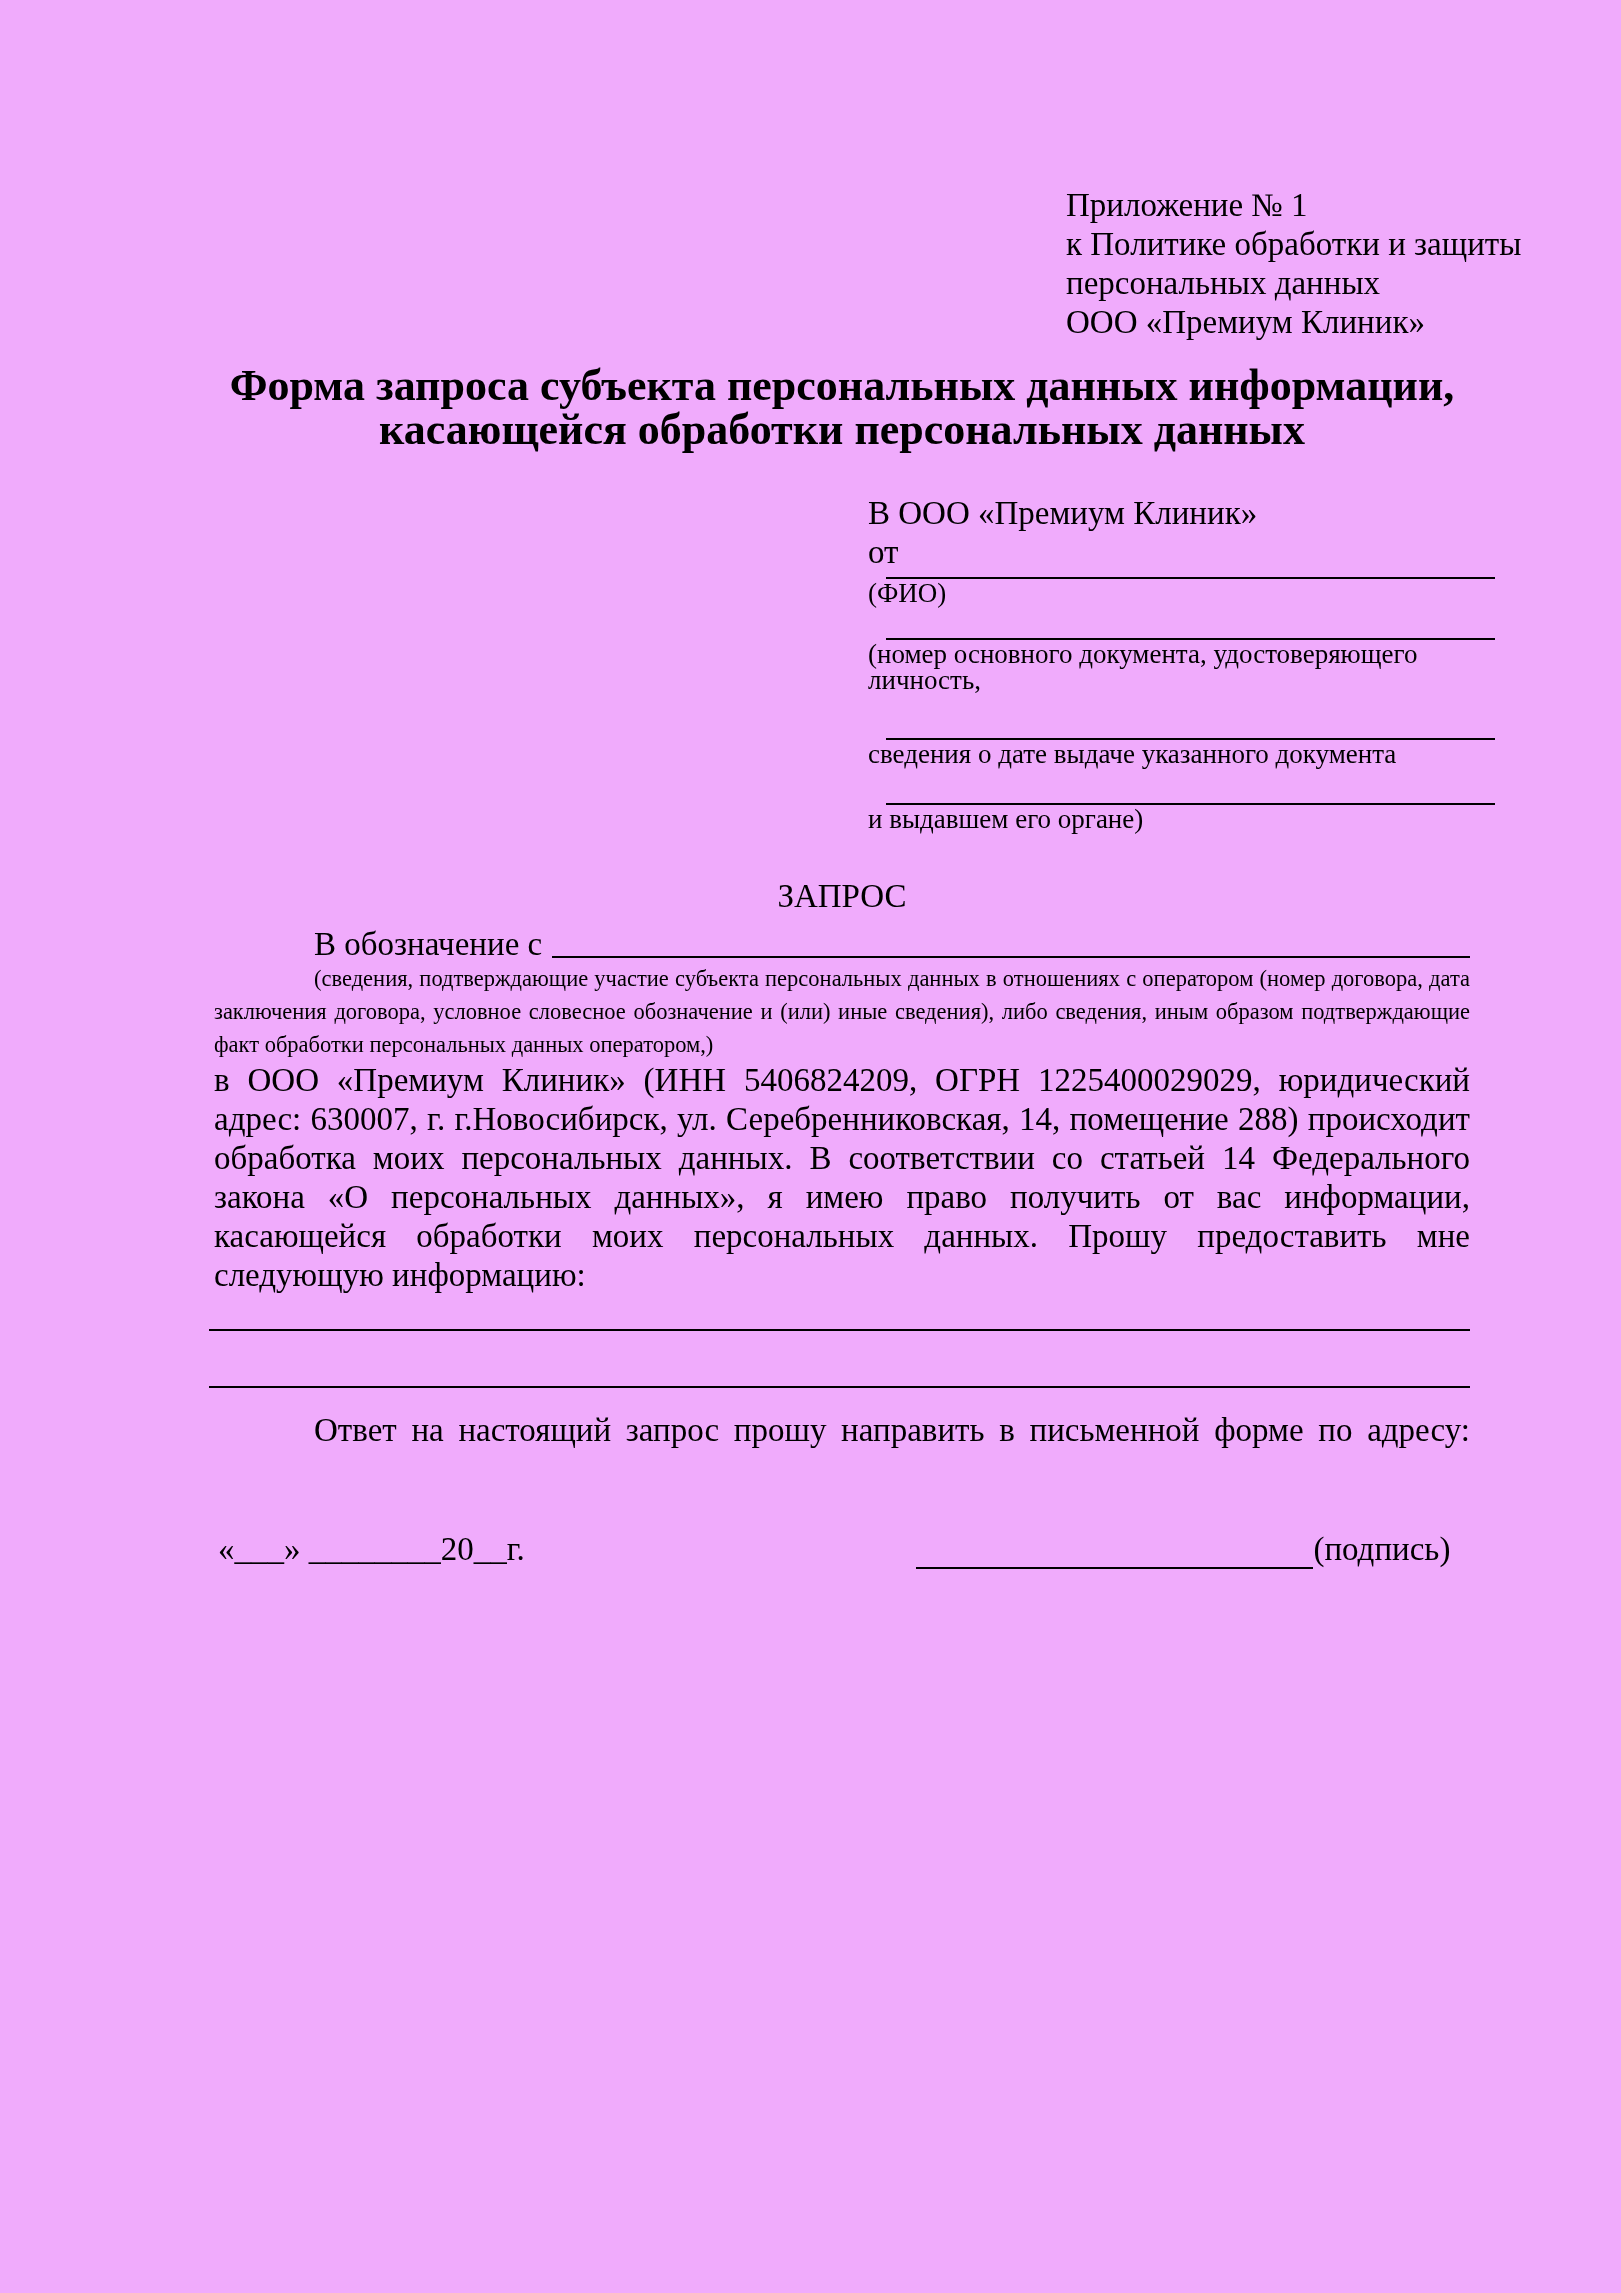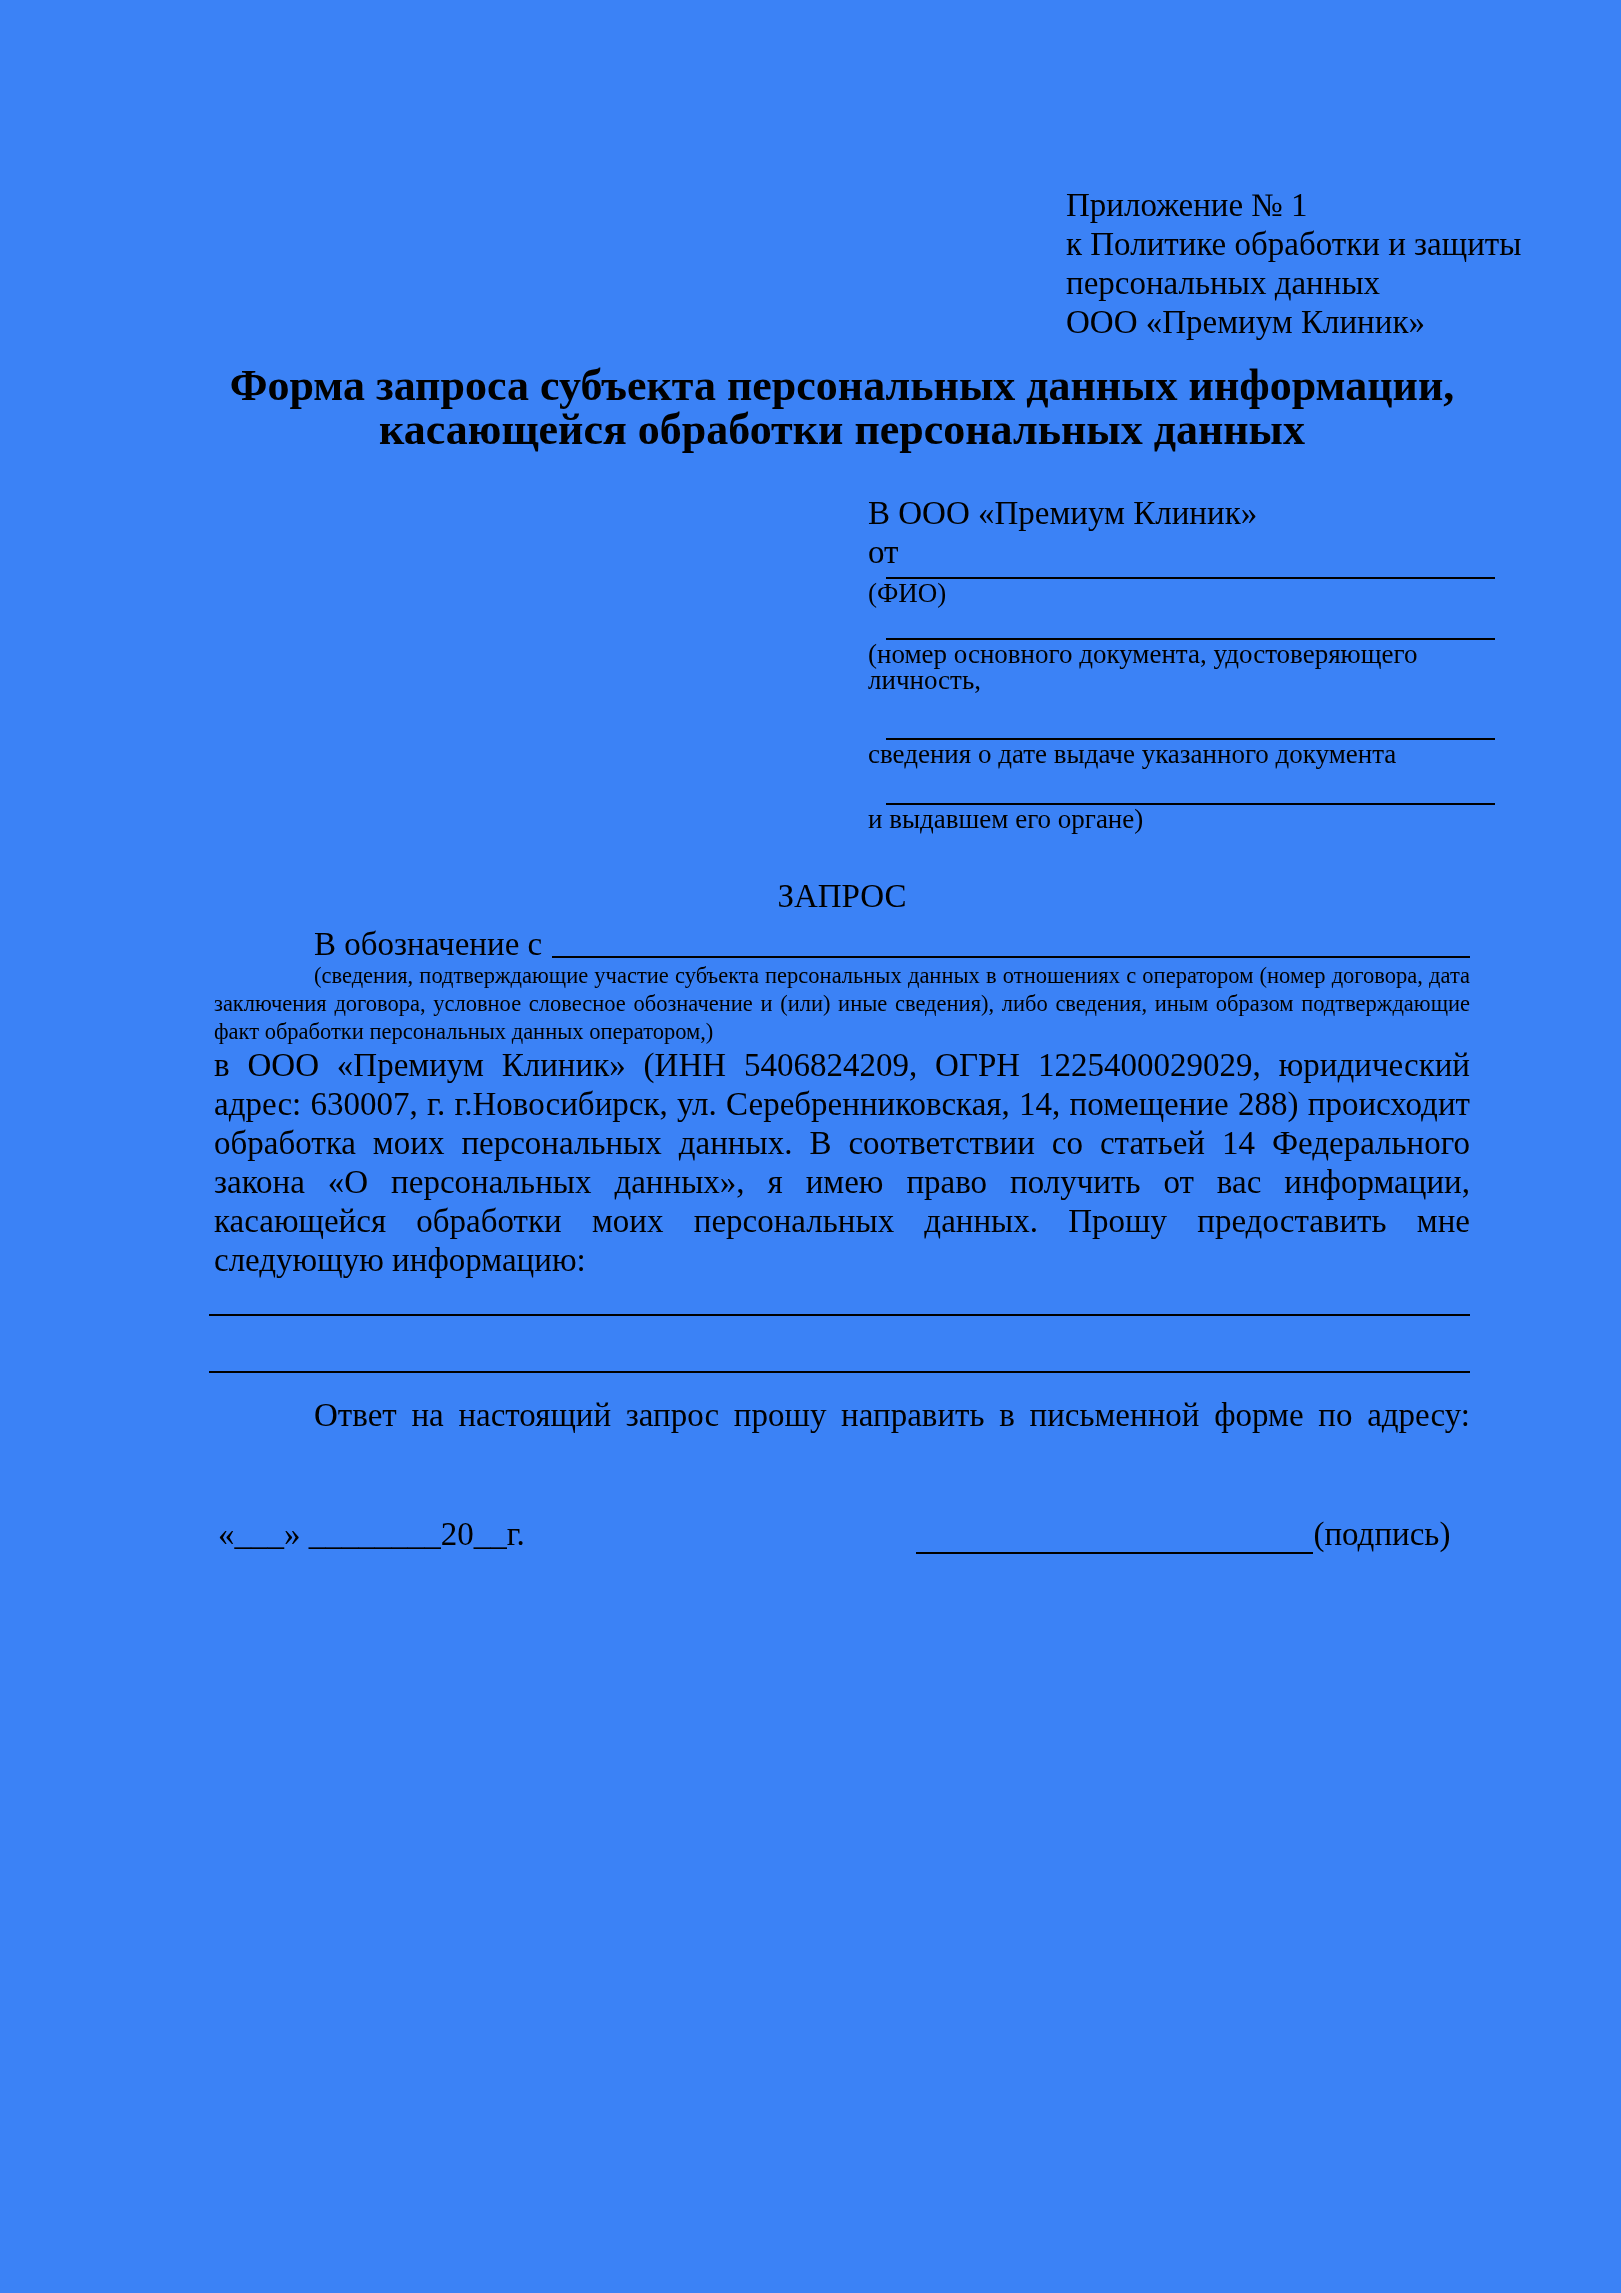--- a/index.html
+++ b/index.html
@@ -1,21 +1,21 @@
 <!DOCTYPE html>
 <html><head>
 <meta charset="utf-8">
 <style>
   html, body { margin: 0; padding: 0; background: #e8e8e8; }
   .page {
     position: relative;
     width: 1621px;
     height: 2294px;
     margin: 0 auto;
-    background: #3b82f6;
+    background: #f0abfc;
     color: #000000;
     font-family: "Liberation Serif", "DejaVu Serif", serif;
     font-size: 33px;
     line-height: 39px;
     padding: 186px 151px 0 214px;
     box-sizing: border-box;
   }
 
   
   .header-block { margin-left: 852px; }
@@ -49,21 +49,21 @@
 
   
   .intro-line { margin-top: 8.8px; display: flex; align-items: flex-end; padding-left: 100px; }
   .intro-line .intro-text { white-space: nowrap; }
   .fill-line { flex: 1 1 auto; border-bottom: 2.9px solid #000; margin: 0 0 5.9px 9.8px; }
 
   
   .note {
     margin-top: -2px;
     font-size: 22.5px;
-    line-height: 28px;
+    line-height: 33px;
     text-align: justify;
     text-indent: 100px;
   }
 
   
   .body-par { text-align: justify; }
 
   
   .blank-rule { height: 0; border-bottom: 2.9px solid #000; margin-left: -4.9px; }
   .blank-rule.first { margin-top: 34px; }

